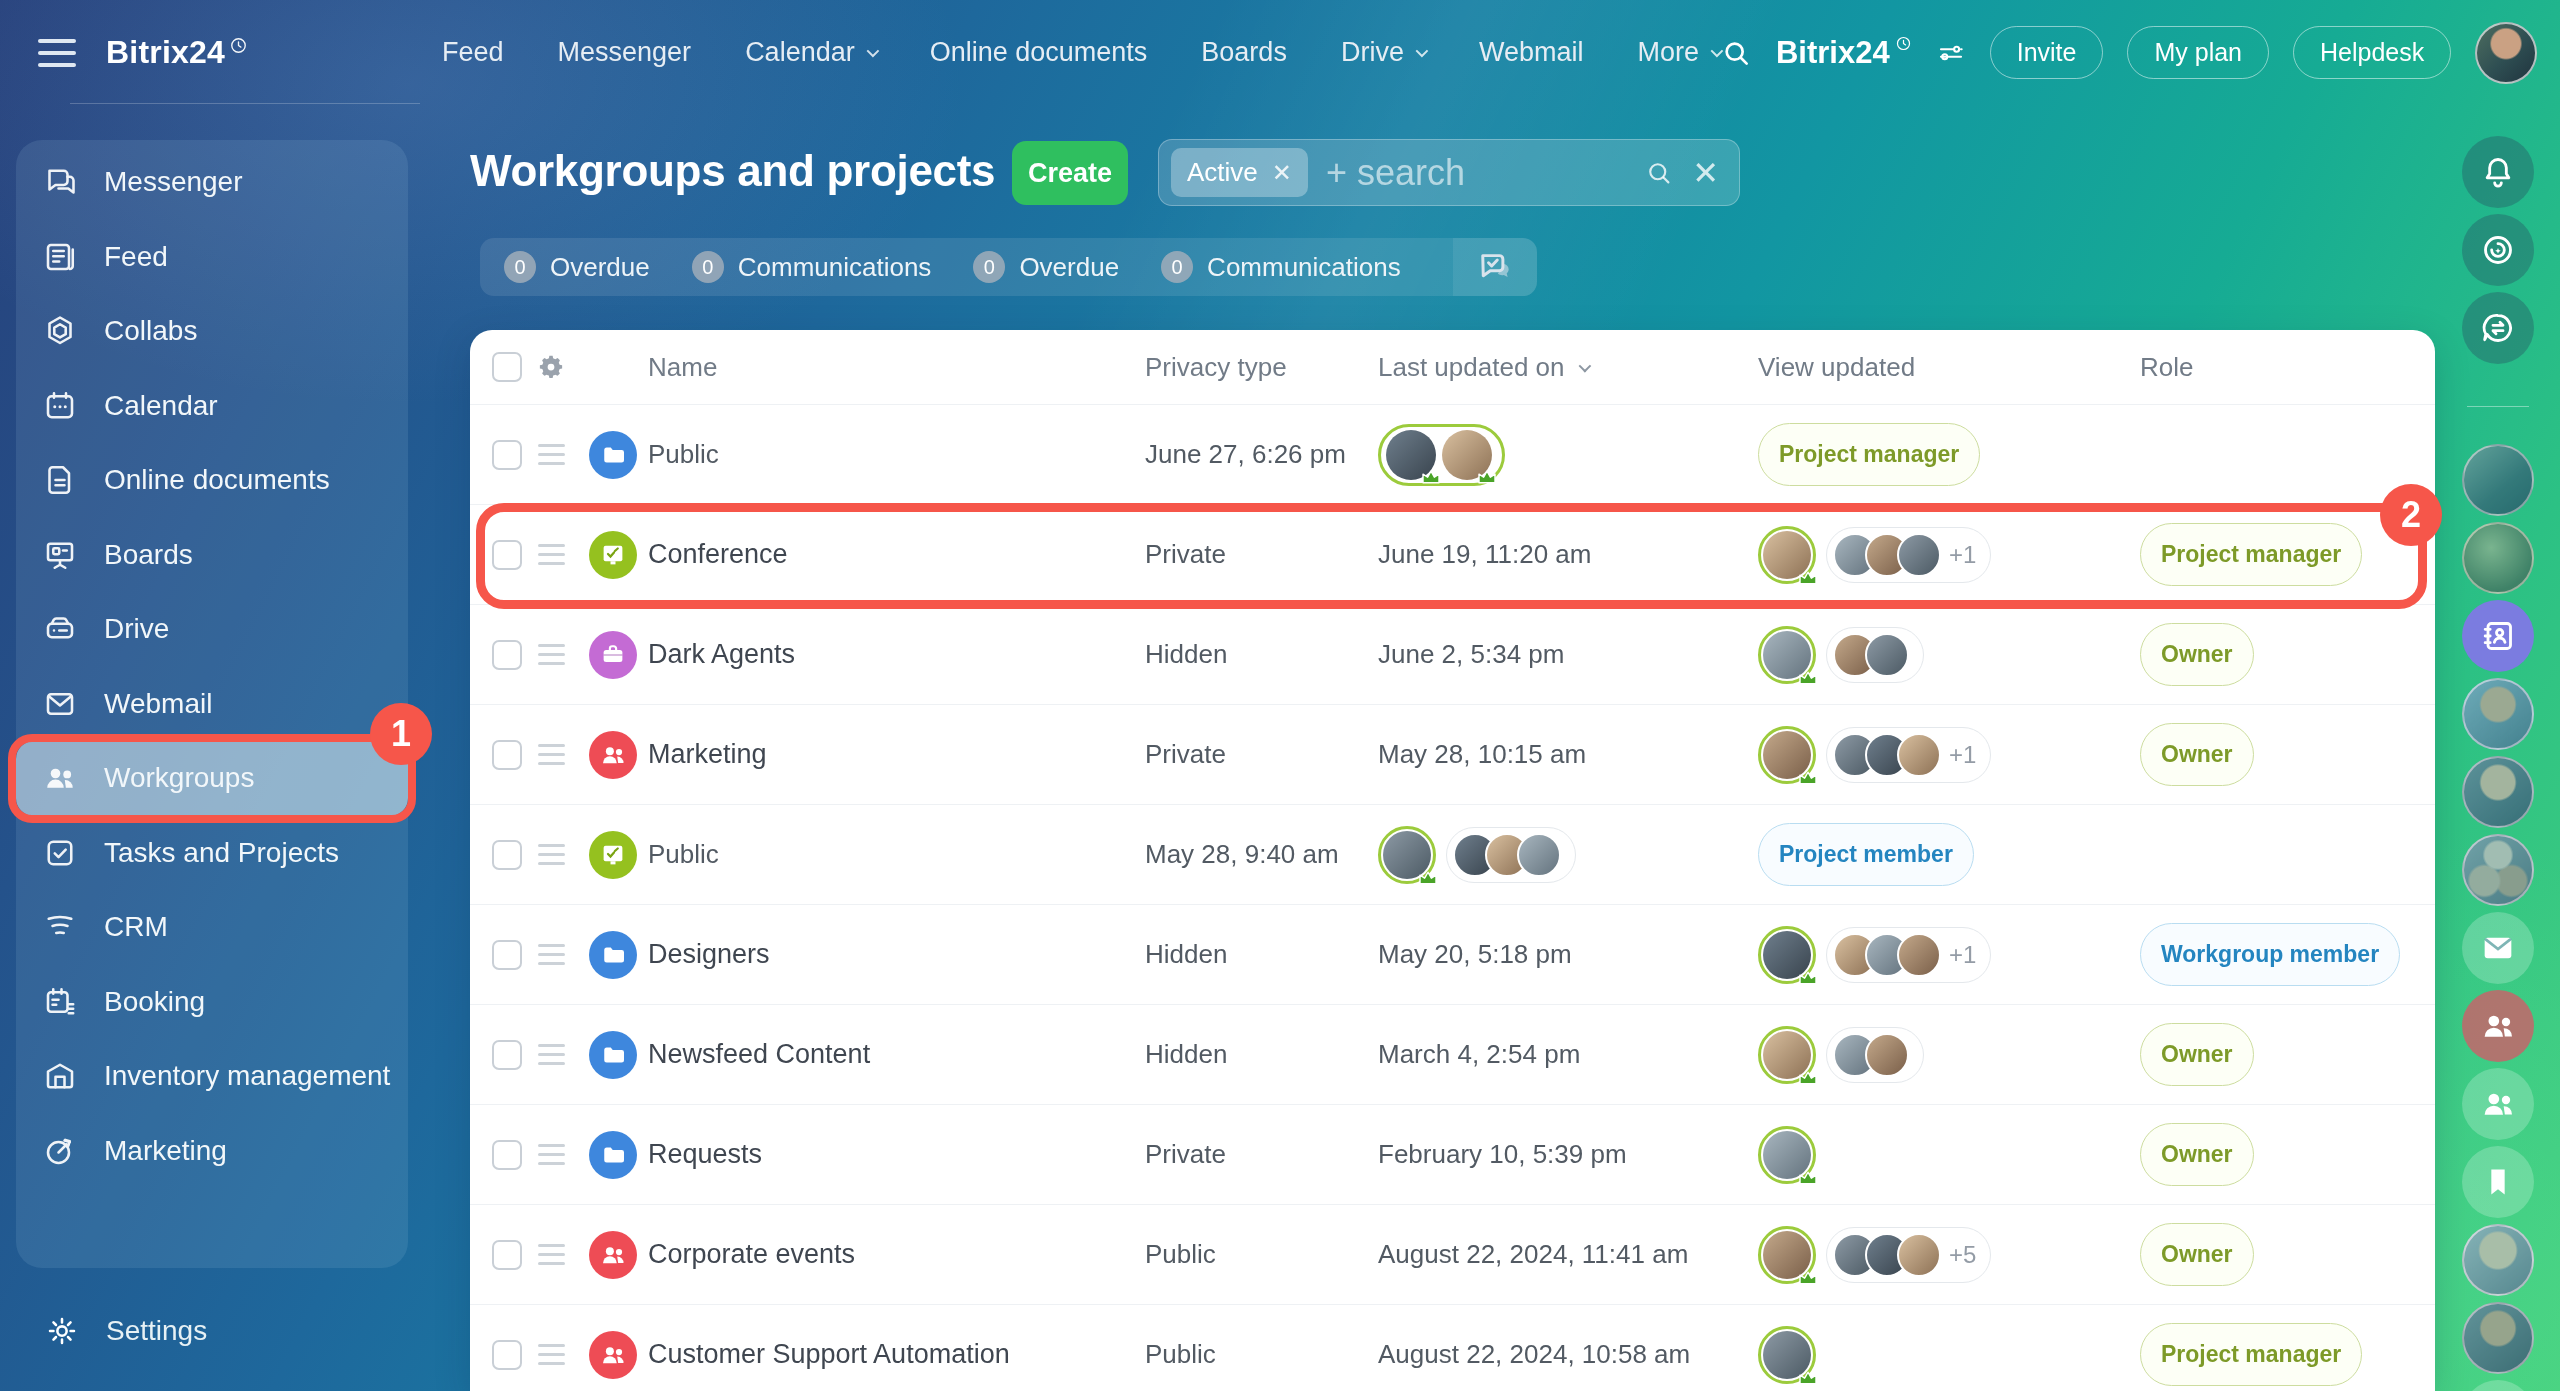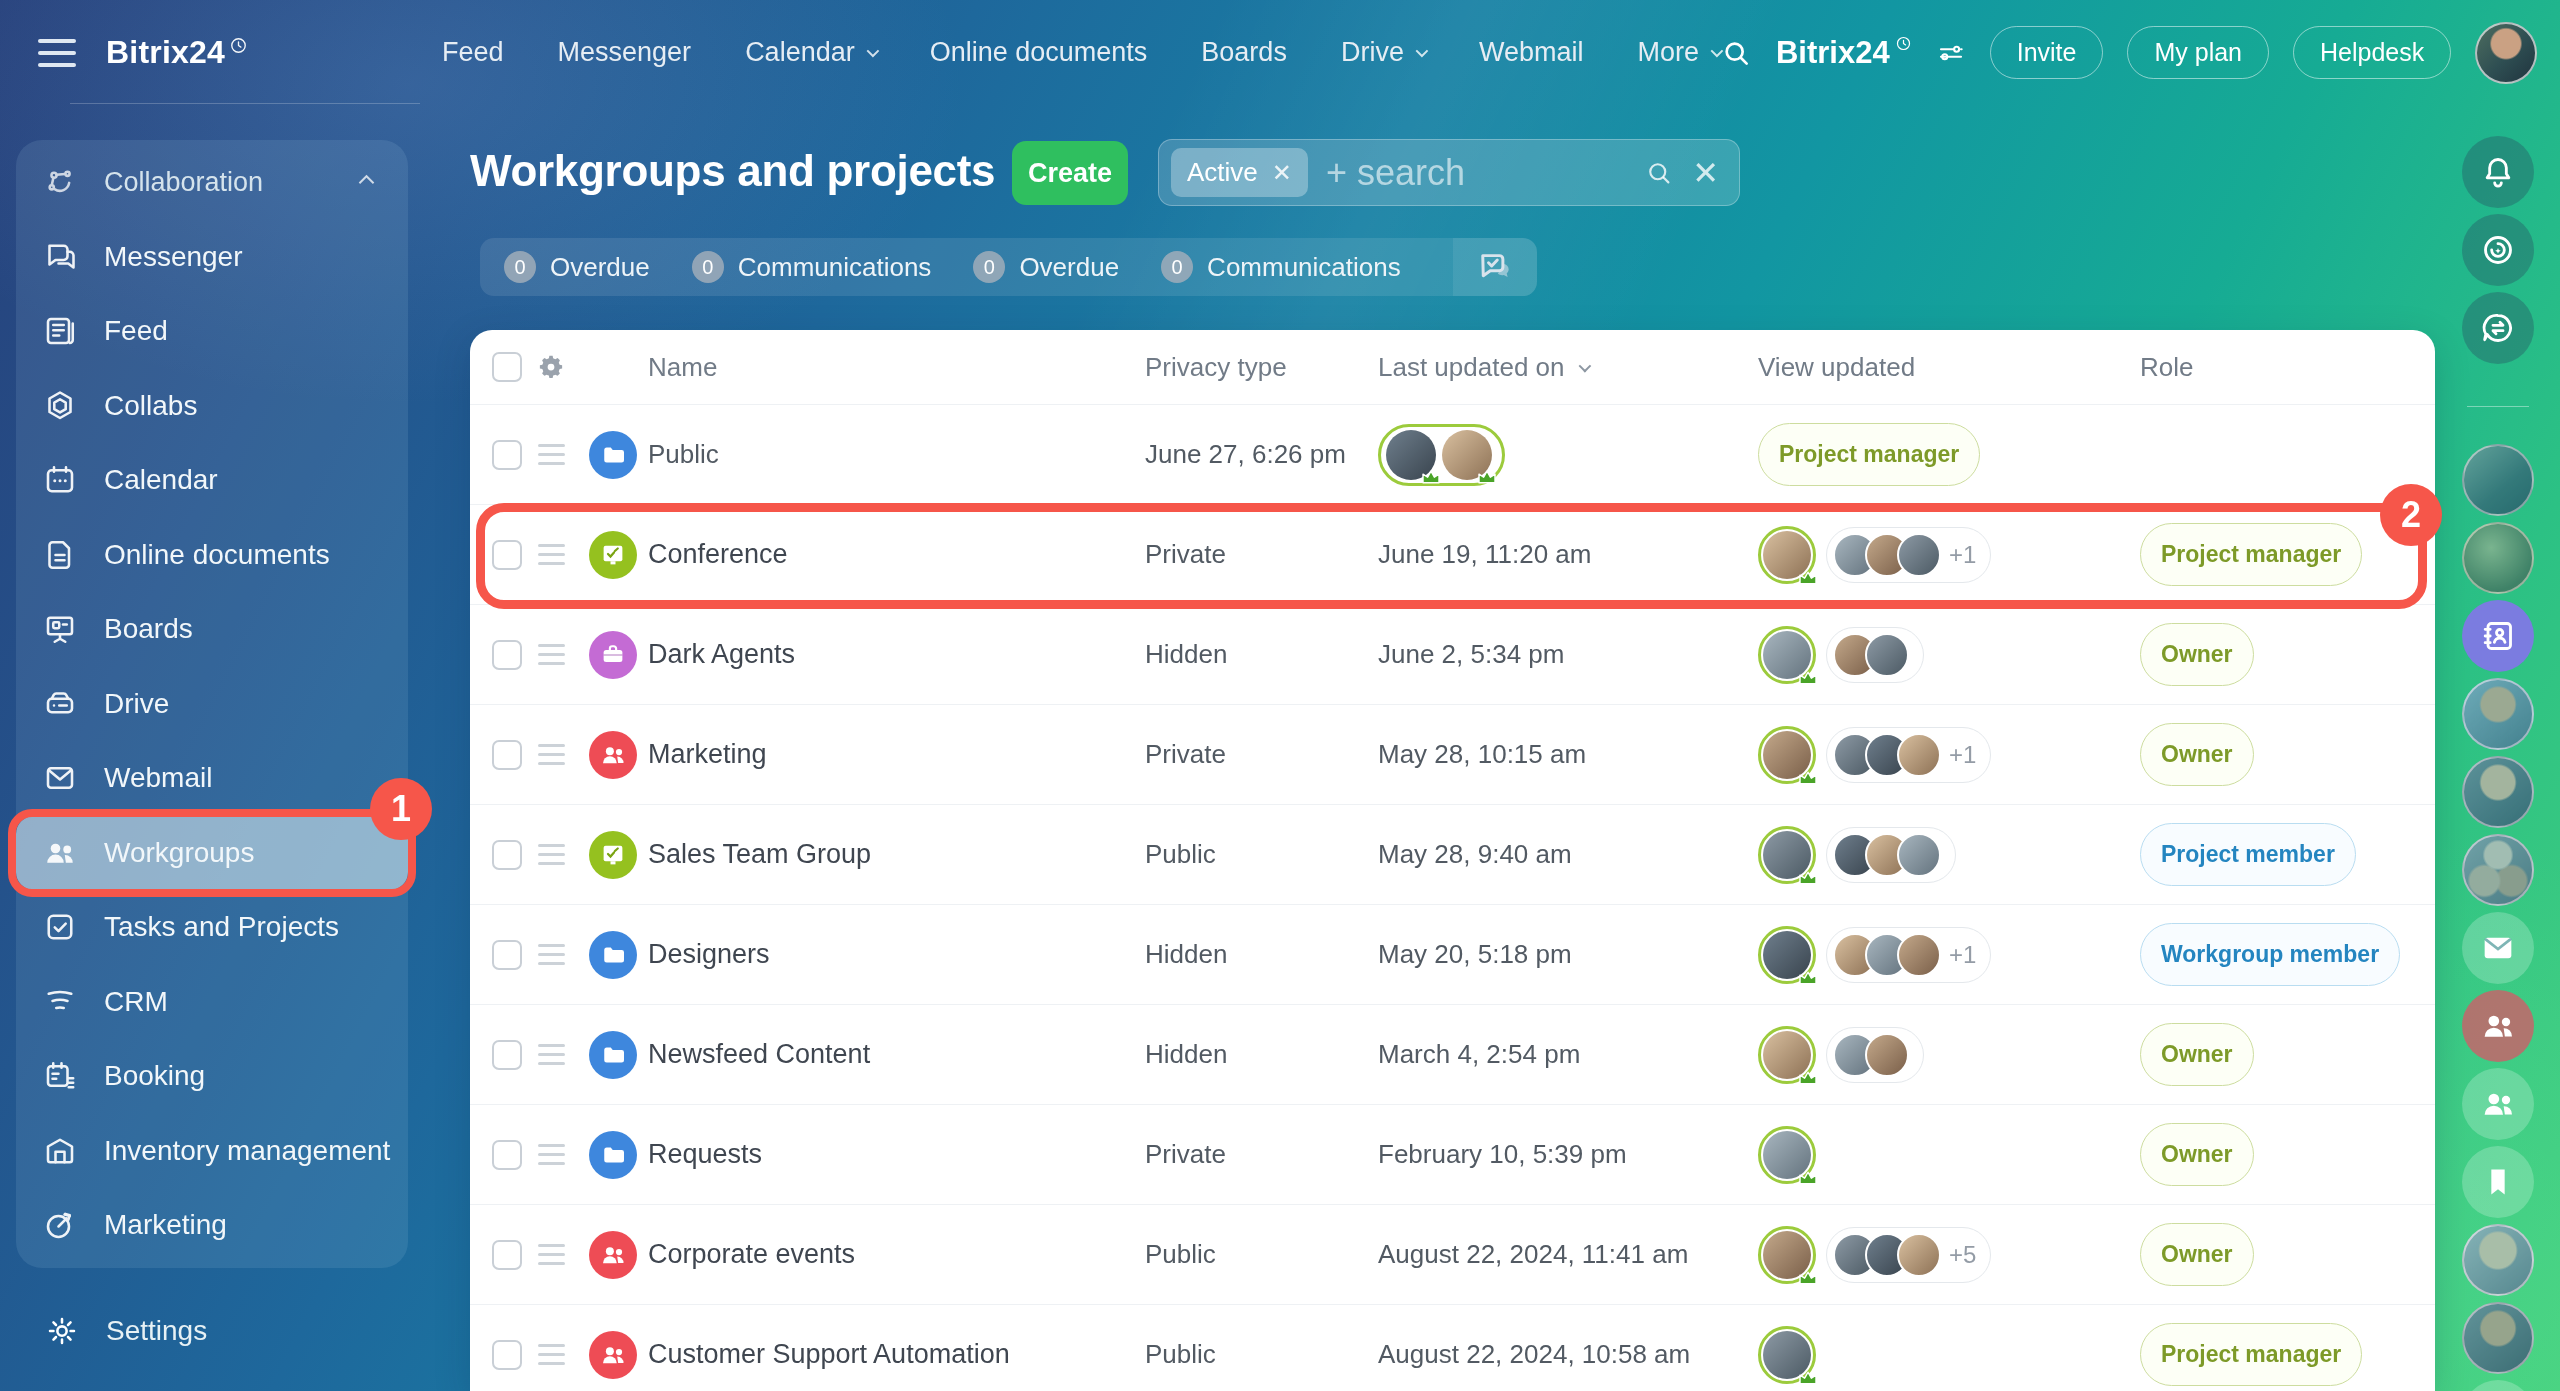--- a/index.html
+++ b/index.html
@@ -189,32 +189,20 @@
         </span>
       <div class="pill">Invite</div>
       <div class="pill">My plan</div>
       <div class="pill">Helpdesk</div>
       <div class="user-avatar"></div>
     </div>
   </div>
   <div class="brandline"></div>
 
   <div class="sidepanel">
-    <div class="side-item side-head">
-      <span class="sicon">
-          <svg viewBox="0 0 24 24">
-            <circle class="s" cx="8" cy="7.5" r="1.7"></circle>
-            <circle class="s" cx="17" cy="6.5" r="1.4"></circle>
-            <circle class="s" cx="6.5" cy="15.5" r="1.4"></circle>
-            <path class="s" d="M9.7 7.2l5.6-.6M7.6 9.1l-1 4.6M8.5 16.8c3.6 2.6 8.8.3 9.6-4.2"></path>
-          </svg>
-        </span>
-      <span class="slabel">Collaboration</span>
-      <span class="chev-up"></span>
-    </div>
     <div>
         <div class="side-item">
           <span class="sicon">
             <svg viewBox="0 0 24 24">
               <path class="s" d="M5 4.5h9.5a2.5 2.5 0 0 1 2.5 2.5v4.5a2.5 2.5 0 0 1-2.5 2.5H9l-4 3z"></path>
               <path class="s" d="M17 8.5h1.5A2.5 2.5 0 0 1 21 11v8l-3.5-2.7H11"></path>
             </svg>
           </span>
           <span class="slabel">Messenger</span>
         </div>
@@ -613,21 +601,20 @@
             </div>
             <div class="th">
               <span class="gicon" style="background:#95c11f">
                 <svg viewBox="0 0 24 24">
                   <rect x="4.5" y="4.5" width="15" height="12.5" rx="1.6" fill="#fff"></rect>
                   <path d="M8 11.2l2 2 2.8-3.2M13.5 8.8l2.3-2" stroke="#7aa312" stroke-width="1.8" stroke-linecap="round" fill="none"></path>
                   <path d="M10 17v2.5h4V17" fill="#fff"></path>
                 </svg>
               </span>
             </div>
-            <div class="th rname">Sales Team Group</div>
             <div class="th rtext">Public</div>
             <div class="th rtext">May 28, 9:40 am</div>
             <div class="th members">
               <span class="lead">
                 <span class="av mv5" style="display:block"></span>
                 <svg class="crown" viewBox="0 0 12 10">
                   <path d="M1 8.6V3.2l2.9 1.9L6 1.4l2.1 3.7L11 3.2v5.4z" fill="#4aa428" stroke="#fff" stroke-width="0.9" stroke-linejoin="round"></path>
                 </svg>
               </span>
               <span class="mpill">

